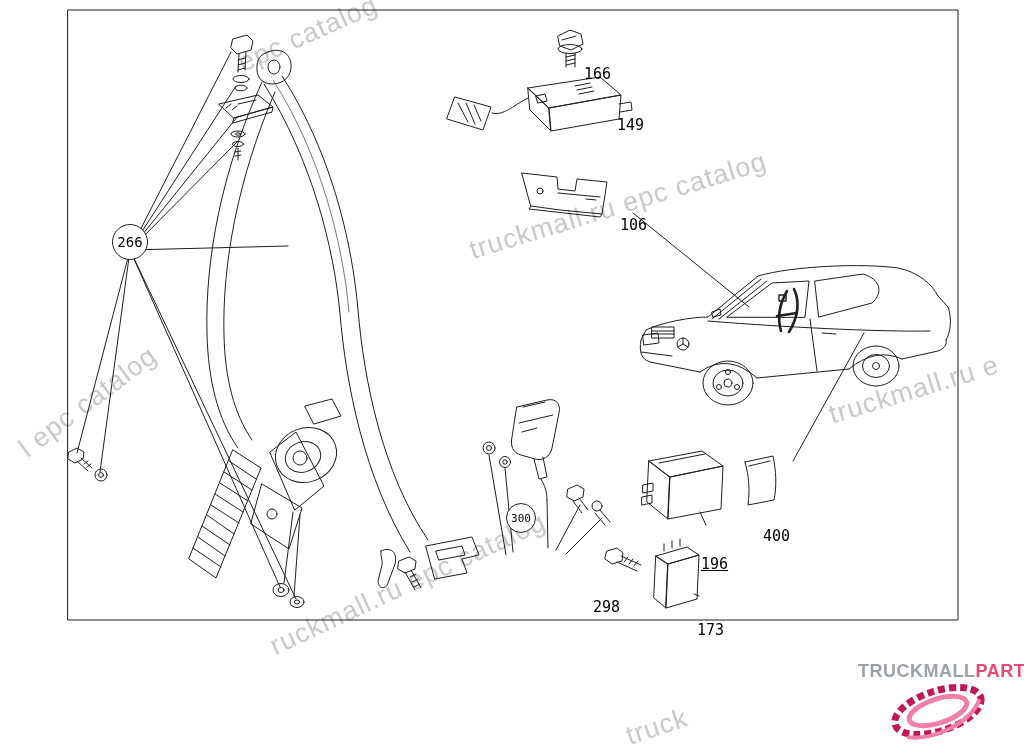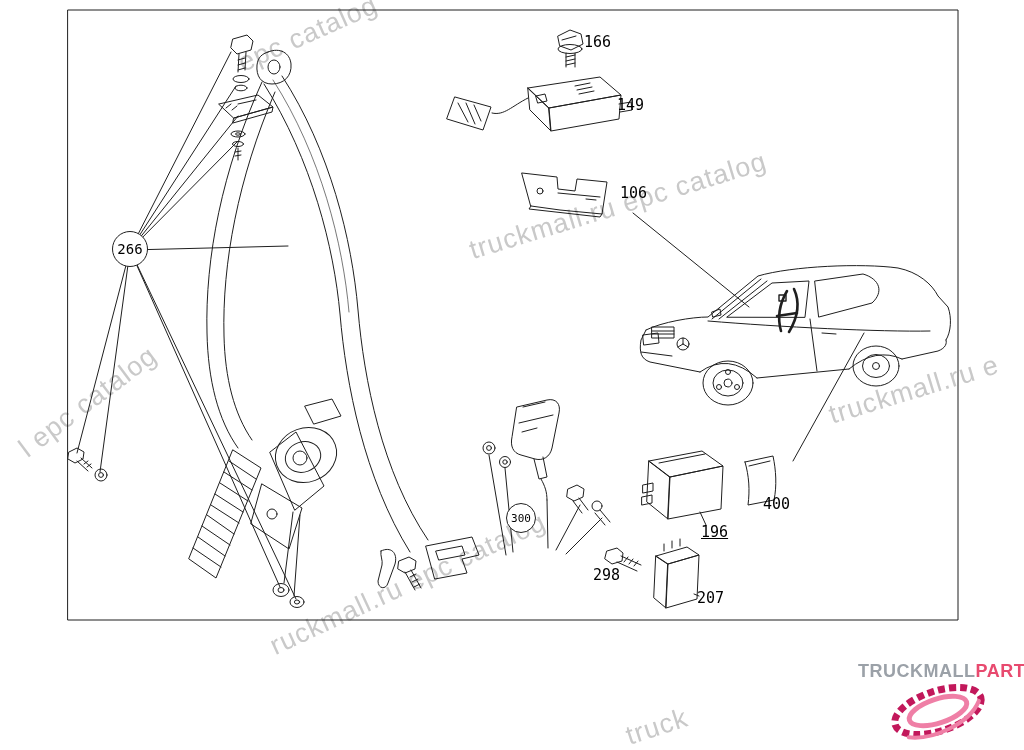--- a/index.html
+++ b/index.html
@@ -4,21 +4,21 @@
 <style>
   * { margin:0; padding:0; box-sizing:border-box; }
   html,body { width:1024px; height:750px; background:#ffffff; overflow:hidden; }
   .page { position:relative; width:1024px; height:750px; background:#fff;
           font-family:"Liberation Sans", sans-serif; }
   .wm { position:absolute; z-index:0; font-size:27px; color:#c9c9c9;
         white-space:nowrap; letter-spacing:1px;
         font-family:"Liberation Sans", sans-serif; }
   .art { position:absolute; left:0; top:0; z-index:1; }
   .part-label { position:absolute; z-index:2; font-family:"DejaVu Sans Mono", monospace;
-                font-size:15px; color:#000; cursor:pointer; }
+                font-size:15px; color:#000; cursor:pointer;margin-top:32px; }
   .callout { position:absolute; z-index:2; border:1.4px solid #1f1f1f; border-radius:50%;
              background:#fff; display:flex; align-items:center; justify-content:center;
              font-family:"DejaVu Sans Mono", monospace; color:#000; cursor:pointer; }
   .logo-text { position:absolute; z-index:2; font-weight:bold; font-size:18px;
                letter-spacing:.5px; color:#9ba1a8; white-space:nowrap; }
   .logo-text .suffix { color:#e84a6f; }
   .swirl { position:absolute; z-index:2; }
 </style>
 </head>
 <body>
@@ -239,30 +239,30 @@
 
     <g>
       <path d="M656,556 L687,547 L699,555 L668,564 Z"></path>
       <path d="M668,564 L699,555 L697,599 L666,608 Z"></path>
       <path d="M656,556 L668,564 L666,608 L654,598 Z"></path>
       <path d="M664,551 L664,544 M672,548 L672,541 M680,546 L680,539"></path>
       <line x1="694" y1="594" x2="699" y2="596"></line>
     </g>
   </svg>
 
-  <div class="callout" style="left:112px;top:231px;width:36px;height:36px;font-size:14px;">266</div>
+  <div class="callout" style="left:112px;top:224px;width:36px;height:36px;font-size:14px;">266</div>
   <div class="callout" style="left:506px;top:503px;width:30px;height:30px;font-size:11px;">300</div>
 
   <div class="part-label" style="left:584px;top:33px;">166</div>
-  <div class="part-label" style="left:617px;top:96px;">149</div>
+  <div class="part-label" style="left:617px;top:84px;">149</div>
   <div class="part-label" style="left:620px;top:184px;">106</div>
   <div class="part-label" style="left:701px;top:523px;text-decoration:underline;">196</div>
   <div class="part-label" style="left:763px;top:495px;">400</div>
   <div class="part-label" style="left:593px;top:566px;">298</div>
-  <div class="part-label" style="left:697px;top:589px;">207</div>
+  <div class="part-label" style="left:697px;top:589px;">173</div>
 
   <div class="logo-text" style="left:858px;top:661px;">
     <span>TRUCKMALL</span><span class="suffix">PARTS</span>
   </div>
   <svg class="swirl" style="left:882px;top:674px;" width="112" height="74" viewBox="0 0 112 74">
     <g transform="rotate(-18 56 37)">
       <ellipse cx="56" cy="37" rx="45" ry="20" fill="none" stroke="#c2185b" stroke-width="7" stroke-dasharray="7 4"></ellipse>
       <ellipse cx="56" cy="37" rx="30" ry="12" fill="none" stroke="#ef7fa6" stroke-width="5"></ellipse>
       <path d="M20,53 C42,63 82,59 98,40" fill="none" stroke="#ef7fa6" stroke-width="4" stroke-linecap="round"></path>
     </g>

